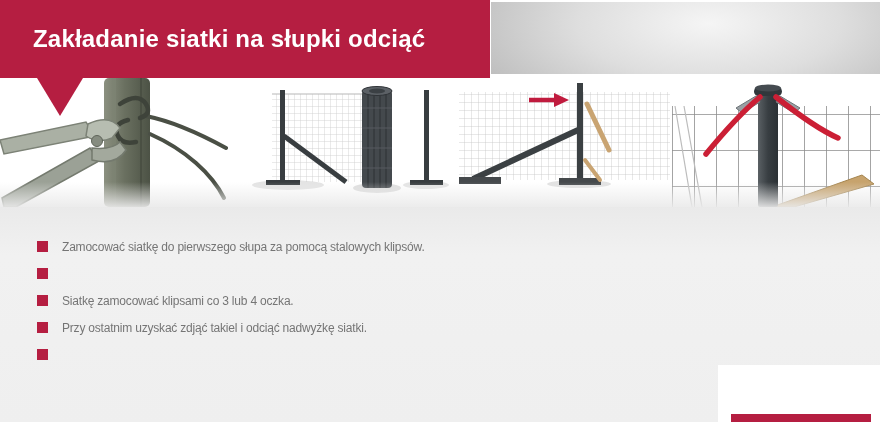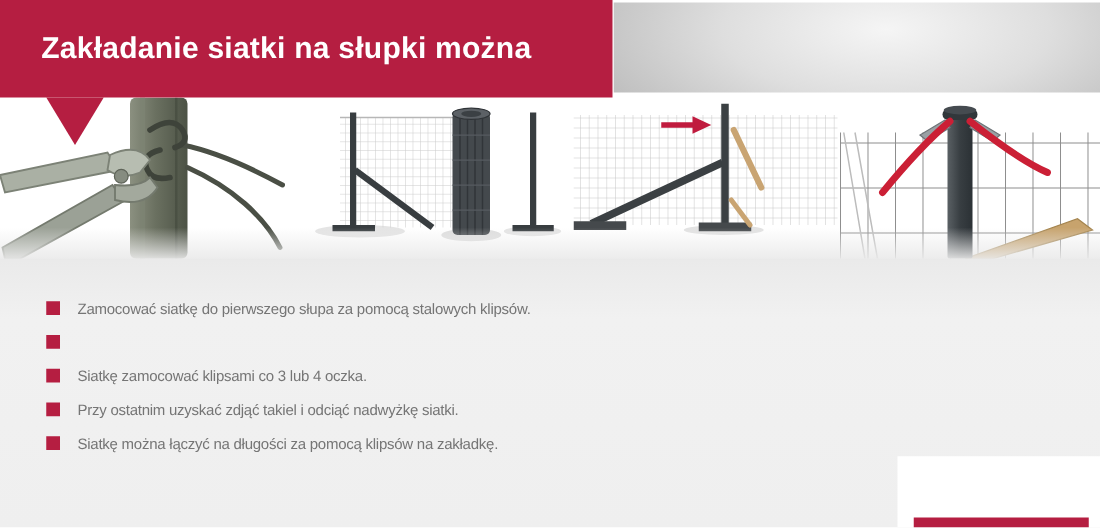--- a/index.html
+++ b/index.html
@@ -40,21 +40,21 @@
             display:flex;align-items:center;justify-content:center;margin-top:36px;}
   .logo-mark{width:19px;height:19px;margin-right:7px;flex:0 0 19px;}
   .logo-text{color:#ffffff;font-weight:bold;font-size:16px;letter-spacing:.4px;}
 </style>
 </head>
 <body>
 
 <div class="stage">
 
   <div class="banner">
-    <h1 class="banner-title">Zakładanie siatki na słupki można</h1>
+    <h1 class="banner-title">Zakładanie siatki na słupki odciąć</h1>
   </div>
   <div class="metal"></div>
   <div class="notch"></div>
 
   <div class="images">
 
     <div class="panel p1">
       <svg viewBox="0 0 228 129">
         <defs>
           <linearGradient id="g1" x1="0" y1="0" x2="1" y2="0">
@@ -165,21 +165,20 @@
       <li>
         <span class="bullet"></span>
         <span class="li-text">Siatkę zamocować klipsami co 3 lub 4 oczka.</span>
       </li>
       <li>
         <span class="bullet"></span>
         <span class="li-text">Przy ostatnim uzyskać zdjąć takiel i odciąć nadwyżkę siatki.</span>
       </li>
       <li>
         <span class="bullet"></span>
-        <span class="li-text">Siatkę można łączyć na długości za pomocą klipsów na zakładkę.</span>
       </li>
     </ul>
   </div>
 
   <div class="logo-wrap">
     <div class="logo-red">
       <svg class="logo-mark" viewBox="0 0 20 20">
         <rect x="1" y="2" width="3" height="16" fill="#ffffff"></rect>
         <path d="M8 2 V18 M8 2 h4.5 a4 4 0 0 1 0 8 H8 M8 10 h5 a4 4 0 0 1 0 8 H8" stroke="#ffffff" stroke-width="2.4" fill="none"></path>
       </svg>

